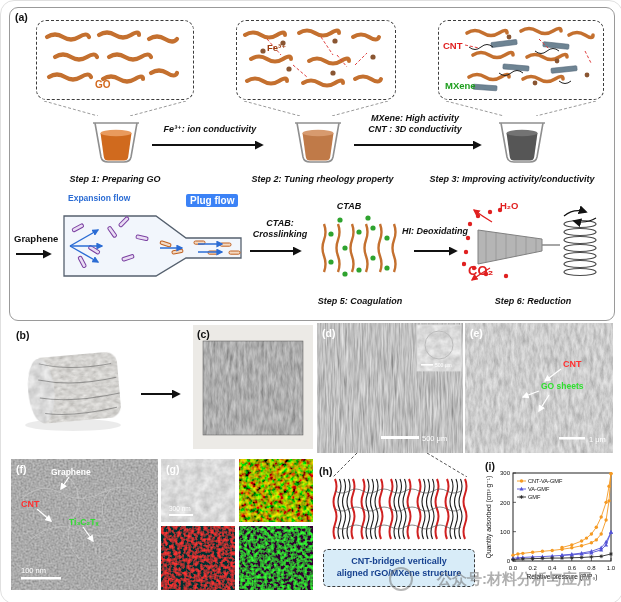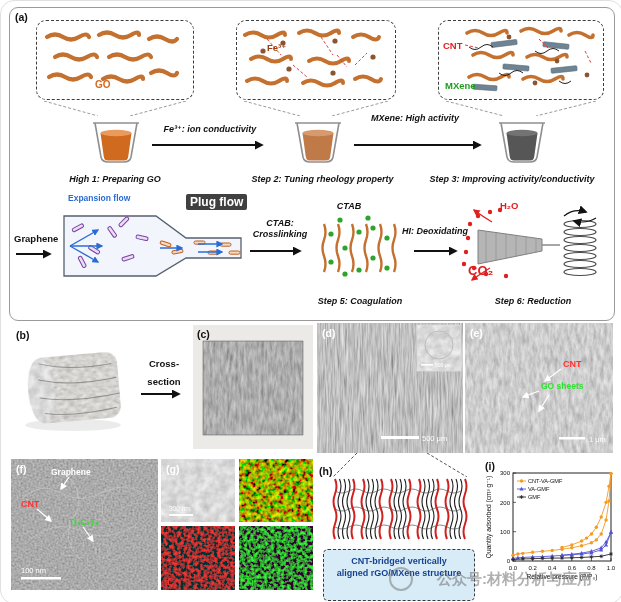--- a/index.html
+++ b/index.html
@@ -4,21 +4,21 @@
 <style>
   html,body{margin:0;padding:0;background:#fff;}
   body{font-family:"Liberation Sans","DejaVu Sans",sans-serif;}
   #fig{position:relative;width:621px;height:602px;background:#fff;border:1px solid #e0e0e0;border-radius:14px;overflow:hidden;}
   .abs{position:absolute;}
   .panelA{position:absolute;left:8px;top:6px;width:604px;height:312px;border:1px solid #9a9a9a;border-radius:9px;}
   .ptag{position:absolute;font-weight:bold;font-size:10.5px;color:#111;}
   .cap{position:absolute;font-weight:bold;font-size:9px;color:#111;text-align:center;font-style:italic;}
   .lb{position:absolute;font-weight:bold;font-size:9px;color:#111;white-space:nowrap;line-height:1.1;}
   .dashbox{border:1.6px dashed #3c3c3c;border-radius:10px;box-sizing:border-box;}
-  .chip{background:#404040;color:#fff;font-weight:bold;font-size:12px;padding:1px 4px;border-radius:2px;}
+  .chip{background:#3b82f6;color:#fff;font-weight:bold;font-size:10px;padding:1px 4px;border-radius:2px;}
   .hcap{position:absolute;border:1.5px dashed #3a3a3a;border-radius:5px;background:#d8ecf8;
         color:#16418f;font-weight:bold;font-size:9px;text-align:center;line-height:12px;padding-top:5px;box-sizing:border-box;}
   .wm{position:absolute;display:flex;align-items:center;gap:24px;color:rgba(110,110,110,.55);
       font-size:15px;font-weight:bold;z-index:9;pointer-events:none;}
   .wm-logo{width:20px;height:20px;border:2px solid rgba(110,110,110,.5);border-radius:50%;display:inline-block;}
   svg text{font-family:"Liberation Sans","DejaVu Sans",sans-serif;}
 </style>
 </head>
 <body>
 
@@ -246,25 +246,26 @@
       <ellipse cx="26" cy="17" rx="15.5" ry="3.2" fill="#737373"></ellipse>
       <path d="M5 7 L11 41 Q12 46 18 46 L34 46 Q40 46 41 41 L47 7" fill="none" stroke="#8f8f8f" stroke-width="1.6"></path>
       <line x1="3" y1="7" x2="49" y2="7" stroke="#8f8f8f" stroke-width="1.6"></line>
     </svg>
 
     <span class="cap" style="left:125px;top:116px;width:150px">Fe³⁺: ion conductivity</span>
     <svg class="abs" style="left:140px;top:131px" width="124" height="12">
         <line x1="2" y1="6" x2="112" y2="6" stroke="#111" stroke-width="2" marker-end="url(#mkB)"></line>
       </svg>
     <span class="cap" style="left:330px;top:105px;width:150px">MXene: High activity</span>
+    <span class="cap" style="left:330px;top:116px;width:150px">CNT : 3D conductivity</span>
     <svg class="abs" style="left:342px;top:131px" width="140" height="12">
         <line x1="2" y1="6" x2="128" y2="6" stroke="#111" stroke-width="2" marker-end="url(#mkB)"></line>
       </svg>
 
-    <span class="cap" style="left:15px;top:166px;width:180px">High 1: Preparing GO</span>
+    <span class="cap" style="left:15px;top:166px;width:180px">Step 1: Preparing GO</span>
     <span class="cap" style="left:215px;top:166px;width:195px">Step 2: Tuning rheology property</span>
     <span class="cap" style="left:403px;top:166px;width:198px">Step 3: Improving activity/conductivity</span>
 
     <span class="lb" style="left:58px;top:186px;color:#2b6cd4;font-size:8.5px">Expansion flow</span>
     <span class="chip abs" style="left:176px;top:186px">Plug flow</span>
     <span class="lb" style="left:4px;top:226px;font-size:9.5px">Graphene</span>
     <svg class="abs" style="left:4px;top:240px" width="46" height="12">
         <line x1="2" y1="6" x2="36" y2="6" stroke="#111" stroke-width="2" marker-end="url(#mkB)"></line>
       </svg>
 
@@ -390,24 +391,20 @@
       <g stroke="rgba(80,80,80,0.5)" stroke-width="1" fill="none">
         <path d="M30 36 q30 10 72 6"></path>
           <path d="M28 52 q34 10 78 4"></path>
         <path d="M28 70 q32 8 80 2"></path>
           <path d="M32 86 q30 6 72 0"></path>
       </g>
     </g>
     <text x="5" y="14" font-size="10.5" font-weight="bold" fill="#111">(b)</text>
   </svg>
 
-  <div class="abs" style="left:134px;top:352px;width:58px;text-align:center">
-    <span class="lb" style="position:static;font-size:9.5px">Cross-</span><br>
-    <span class="lb" style="position:static;font-size:9.5px">section</span>
-  </div>
   <svg class="abs" style="left:138px;top:386px" width="52" height="14">
       <line x1="2" y1="7" x2="40" y2="7" stroke="#111" stroke-width="2" marker-end="url(#mkB)"></line>
     </svg>
 
   <svg class="abs" style="left:192px;top:324px" width="120" height="124">
     <rect width="120" height="124" fill="#eceae6"></rect>
     <rect x="10" y="16" width="100" height="94" filter="url(#nzCS)"></rect>
     <rect x="10" y="16" width="100" height="94" fill="none" stroke="#555" stroke-width="0.5"></rect>
     <text x="4" y="13" font-size="10.5" font-weight="bold" fill="#111">(c)</text>
   </svg>
@@ -502,21 +499,21 @@
         <path d="M106 2 q3 7 0 15 t0 15 t0 15 t0 15" stroke="#d02020" stroke-width="2" fill="none"></path>
         <path d="M116 2 q3 7 0 15 t0 15 t0 15 t0 15" stroke="#d02020" stroke-width="2" fill="none"></path>
         <path d="M120.5 2 q3 7 0 15 t0 15 t0 15 t0 15" stroke="#1a1a1a" stroke-width="1.1" fill="none"></path>
         <path d="M125 2 q3 7 0 15 t0 15 t0 15 t0 15" stroke="#1a1a1a" stroke-width="1.1" fill="none"></path>
         <path d="M129.5 2 q3 7 0 15 t0 15 t0 15 t0 15" stroke="#1a1a1a" stroke-width="1.1" fill="none"></path>
         <path d="M134 2 q3 7 0 15 t0 15 t0 15 t0 15" stroke="#d02020" stroke-width="2" fill="none"></path>
         <path d="M4 14 q7 4 14 0 t14 0 t14 0 t14 0 t14 0 t14 0 t14 0 t14 0 t14 0" stroke="#555" stroke-width="0.7" fill="none"></path>
         <path d="M4 32 q7 4 14 0 t14 0 t14 0 t14 0 t14 0 t14 0 t14 0 t14 0 t14 0" stroke="#555" stroke-width="0.7" fill="none"></path>
         <path d="M4 50 q7 4 14 0 t14 0 t14 0 t14 0 t14 0 t14 0 t14 0 t14 0 t14 0" stroke="#555" stroke-width="0.7" fill="none"></path>
       </svg>
-    <div class="hcap" style="left:6px;top:84px;width:152px;height:52px">
+    <div class="hcap" style="left:6px;top:84px;width:152px;height:38px">
       <span>CNT-bridged vertically</span><br>
       <span>aligned rGO/MXene structure</span>
     </div>
   </div>
 
   <span class="ptag" style="left:484px;top:459px;z-index:3">(i)</span>
   <svg id="chart-i" class="abs" style="left:482px;top:458px" width="134" height="132" viewBox="0 0 134 132">
       <rect x="30" y="14" width="98" height="88" fill="#fff" stroke="#222" stroke-width="1"></rect>
       <line x1="30" y1="102" x2="30" y2="99" stroke="#222" stroke-width="0.7"></line>
       <text x="30" y="111" font-size="6" text-anchor="middle" fill="#111">0.0</text>

